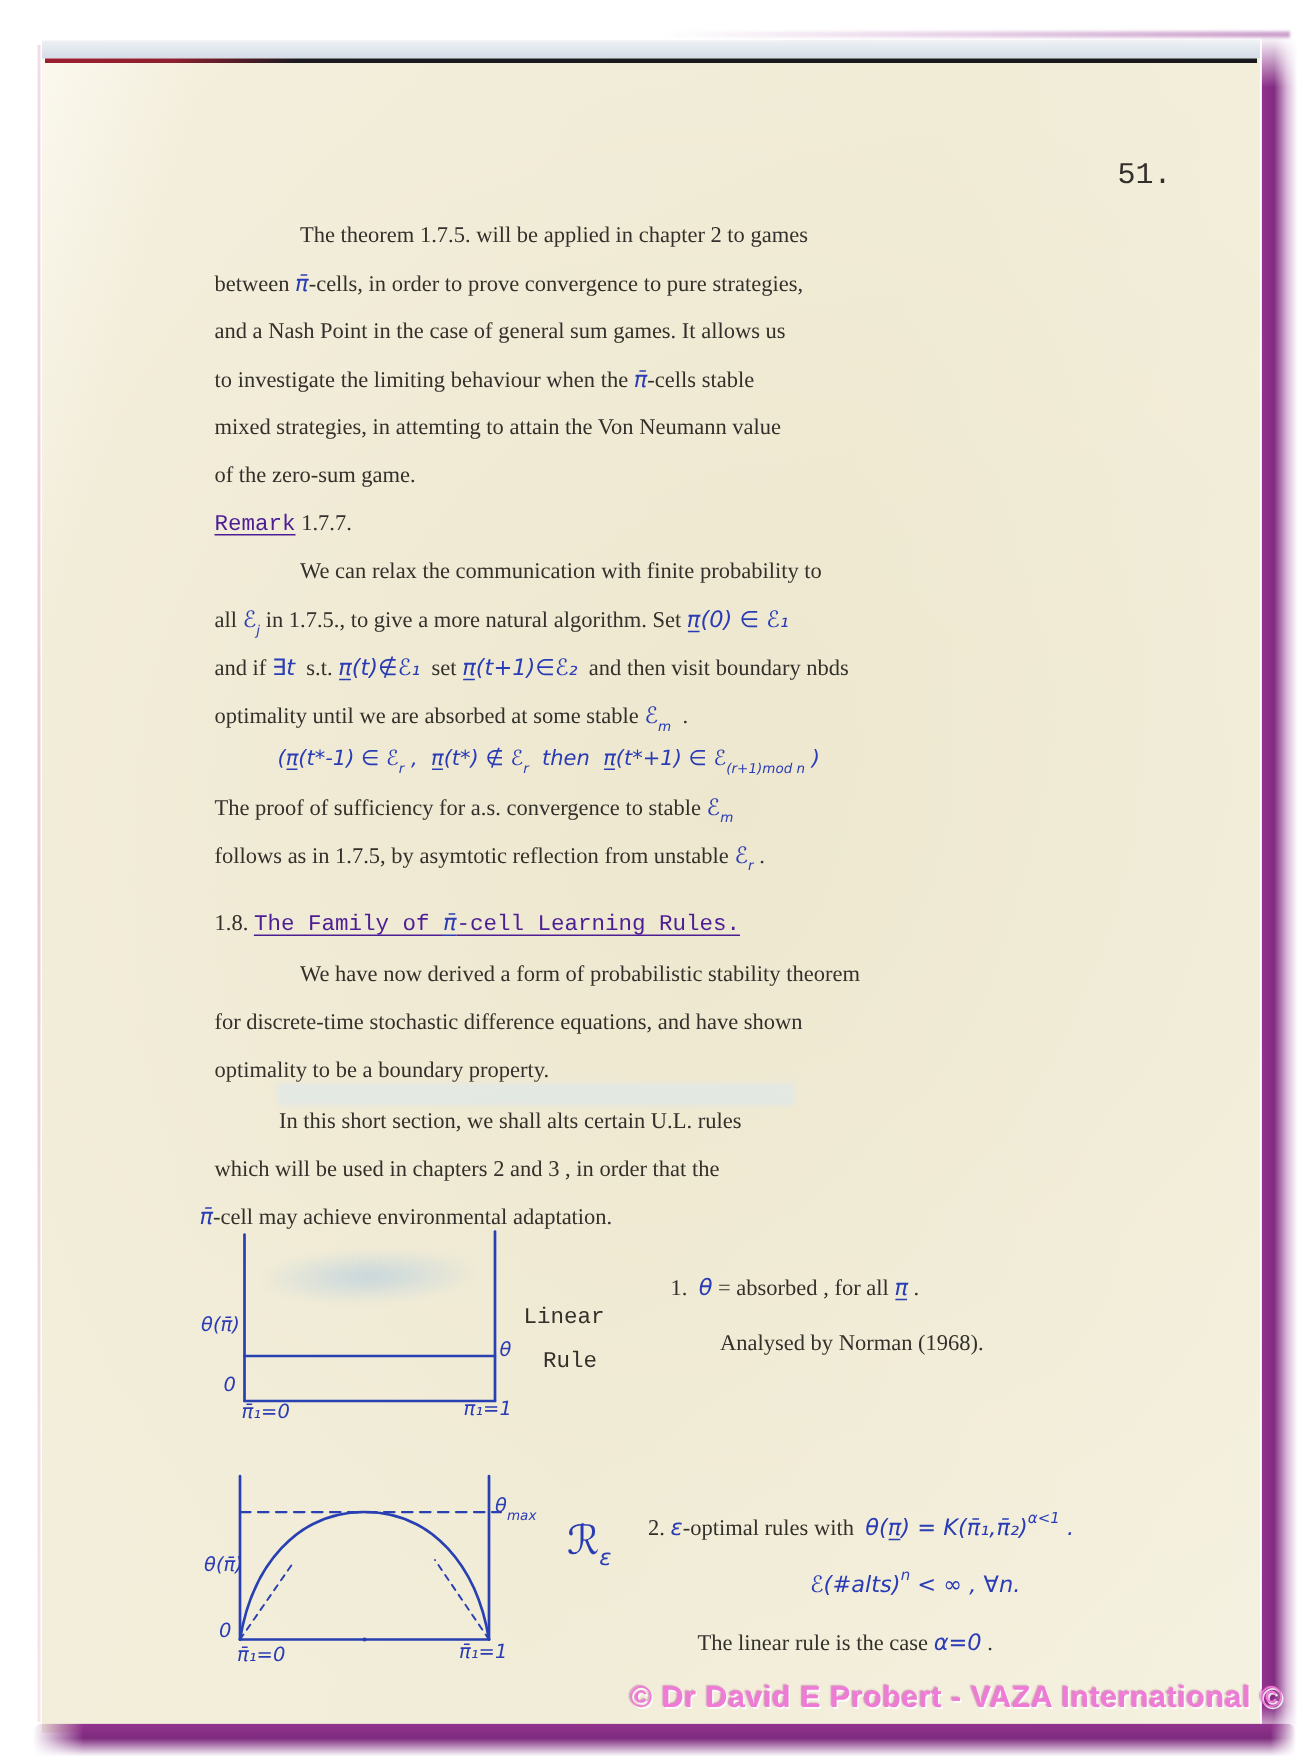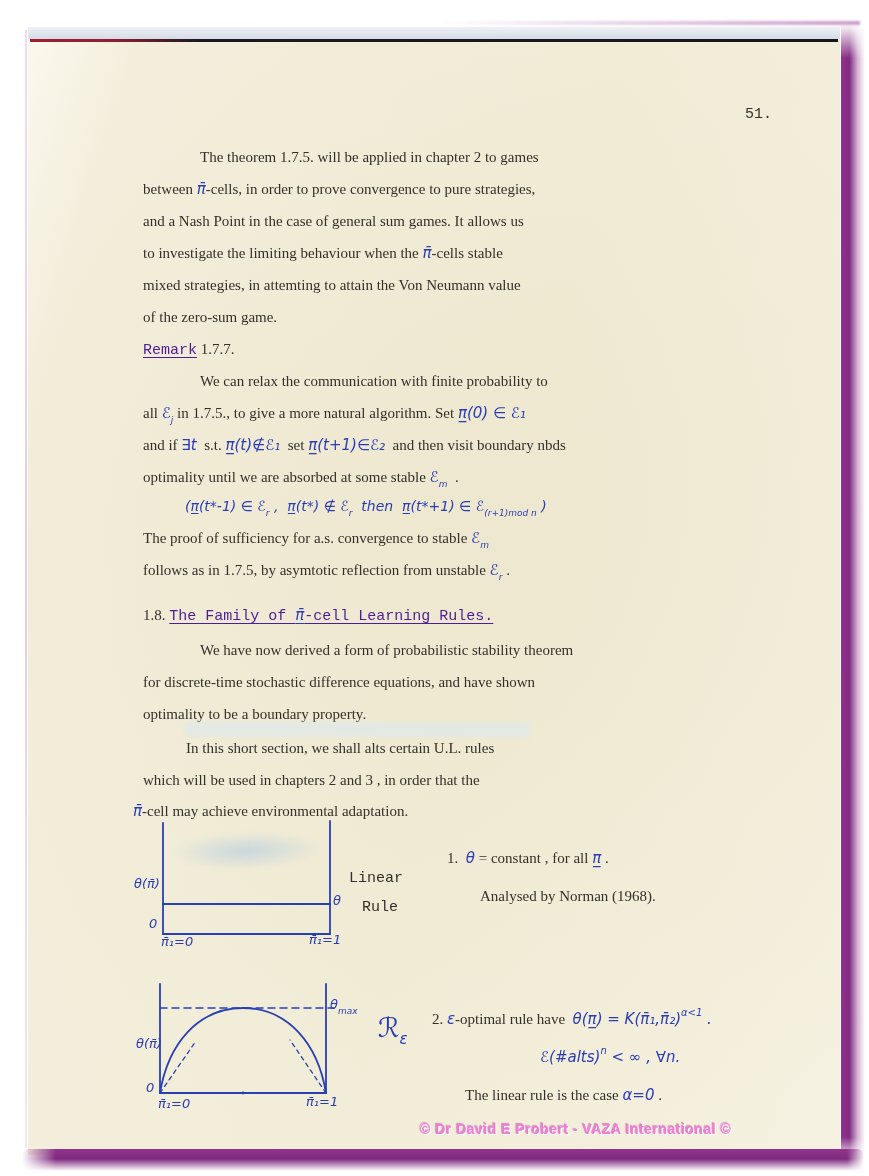--- a/index.html
+++ b/index.html
@@ -37,35 +37,35 @@
   .seg-t{font-family:Liberation Serif, serif;color:#33302b;}
   .seg-tu{font-family:"Liberation Mono",monospace;color:#4c1d95;text-decoration:underline;text-underline-offset:3px;}
   .seg-h,.seg-hu,.seg-hsub,.seg-hsup{font-family:"DejaVu Sans",sans-serif;font-style:italic;color:#2a3cb5;}
   .seg-hu{text-decoration:underline;text-underline-offset:3px;}
   .seg-hsub{font-size:9px;vertical-align:-5px;}
   .seg-hsup{font-size:10px;vertical-align:8px;}
   .hlabel{position:absolute;white-space:pre;font-family:"DejaVu Sans",sans-serif;font-style:italic;
     color:#2a3cb5;font-size:13px;}
   .tlabel{position:absolute;white-space:pre;font-family:"Liberation Mono",monospace;
     color:#33302b;font-size:15px;}
-  .pageno{position:absolute;left:745px;top:106px;font-size:15px;color:#33302b;}
+  .pageno{position:absolute;left:745px;top:106px;font-size:20px;color:#33302b;}
   .reps{font-size:27px;}
   .reps .seg-hsub{font-size:15px;vertical-align:-7px;}
 
   
   .figsvg{position:absolute;}
   .smudge{position:absolute;left:170px;top:832px;width:152px;height:38px;border-radius:50%;
     background:radial-gradient(ellipse,rgba(150,190,228,.45),rgba(150,190,228,0) 70%);
     filter:blur(2px);transform:rotate(-2deg);}
   .whiteout{position:absolute;left:185px;top:722px;width:345px;height:15px;
     background:rgba(218,231,244,.5);filter:blur(1.5px);}
 
   
   .watermark{position:absolute;left:420px;top:1121px;font-family:"Liberation Sans",sans-serif;
-    font-weight:bold;font-size:14px;letter-spacing:.5px;color:#ef7bd6;
+    font-weight:bold;font-size:20px;letter-spacing:.5px;color:#ef7bd6;
     text-shadow:1px 1px 0 rgba(255,255,255,.85),-1px -1px 1px rgba(176,62,150,.55);}
 </style>
 </head>
 <body>
 
 <div class="scan"></div>
 <div class="scan-topband"></div>
 <div class="scan-topline"></div>
 <div class="frame-left"></div>
 <div class="frame-right"></div>
@@ -107,21 +107,21 @@
   </g>
 </svg>
 <span class="hlabel" style="left:134px;top:876px">θ(π̄)</span>
 <span class="hlabel" style="left:333px;top:893px">θ</span>
 <span class="hlabel" style="left:149px;top:916px">0</span>
 <span class="hlabel" style="left:161px;top:934px">π̄₁=0</span>
 <span class="hlabel" style="left:309px;top:932px">π̄₁=1</span>
 <span class="tlabel" style="left:349px;top:870px">Linear</span>
 <span class="tlabel" style="left:362px;top:899px">Rule</span>
 
-<div class="line" style="left:447px;top:848px"><span class="seg-t">1.  </span><span class="seg-h">θ</span><span class="seg-t"> = constant , for all </span><span class="seg-h">π̲</span><span class="seg-t"> .</span></div>
+<div class="line" style="left:447px;top:848px"><span class="seg-t">1.  </span><span class="seg-h">θ</span><span class="seg-t"> = absorbed , for all </span><span class="seg-h">π̲</span><span class="seg-t"> .</span></div>
 <div class="line" style="left:480px;top:886px"><span class="seg-t">Analysed by Norman (1968).</span></div>
 
 <svg class="figsvg" style="left:146px;top:980px" width="205" height="125">
   <g stroke="#2840b2" stroke-width="1.8" fill="none" stroke-linecap="round">
     <path d="M14,4 V113"></path>
     <path d="M180,4 V113"></path>
     <path d="M14,113 H180"></path>
     <path d="M14,28 H188" stroke-dasharray="7,5" stroke-width="1.5"></path>
     <path d="M14,113 C22,64 52,28 97,28 C142,28 172,64 180,113"></path>
     <path d="M14,113 L50,61" stroke-dasharray="4,4" stroke-width="1.3"></path>
@@ -129,17 +129,17 @@
   </g>
   <circle cx="97" cy="113" r="1.4" fill="#2840b2"></circle>
 </svg>
 <span class="hlabel" style="left:330px;top:997px"><span class="seg-h">θ</span><span class="seg-hsub">max</span></span>
 <span class="hlabel" style="left:136px;top:1036px">θ(π̄)</span>
 <span class="hlabel" style="left:146px;top:1080px">0</span>
 <span class="hlabel" style="left:158px;top:1096px">π̄₁=0</span>
 <span class="hlabel" style="left:306px;top:1094px">π̄₁=1</span>
 <span class="hlabel reps" style="left:378px;top:1012px"><span class="seg-h">ℛ</span><span class="seg-hsub">ε</span></span>
 
-<div class="line" style="left:432px;top:1003px"><span class="seg-t">2. </span><span class="seg-h">ε</span><span class="seg-t">-optimal rule have  </span><span class="seg-h">θ(π̲) = K(π̄₁,π̄₂)</span><span class="seg-hsup">α&lt;1</span><span class="seg-h"> .</span></div>
+<div class="line" style="left:432px;top:1003px"><span class="seg-t">2. </span><span class="seg-h">ε</span><span class="seg-t">-optimal rules with  </span><span class="seg-h">θ(π̲) = K(π̄₁,π̄₂)</span><span class="seg-hsup">α&lt;1</span><span class="seg-h"> .</span></div>
 <div class="line" style="left:540px;top:1041px"><span class="seg-h">ℰ(#alts)</span><span class="seg-hsup">n</span><span class="seg-h"> &lt; ∞ , ∀n.</span></div>
 <div class="line" style="left:465px;top:1085px"><span class="seg-t">The linear rule is the case </span><span class="seg-h">α=0</span><span class="seg-t"> .</span></div>
 
 <div class="watermark">© Dr David E Probert - VAZA International ©</div>
 
 </body></html>

